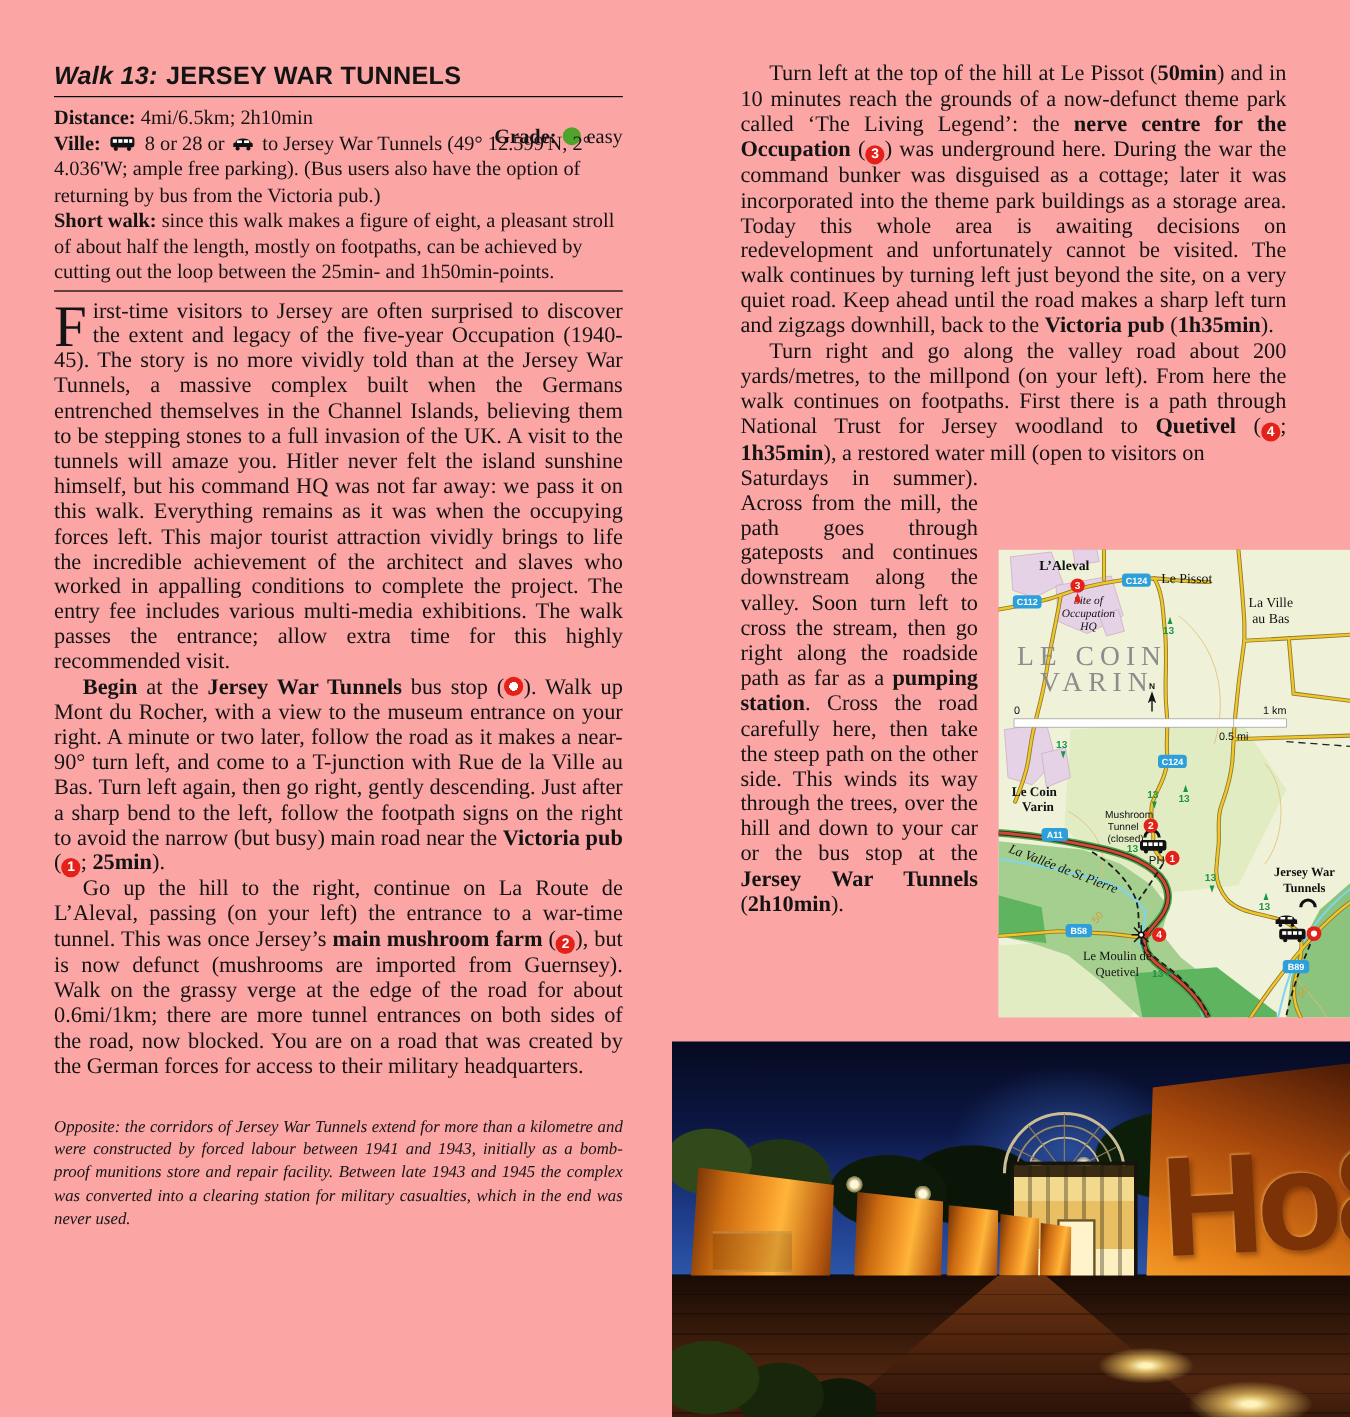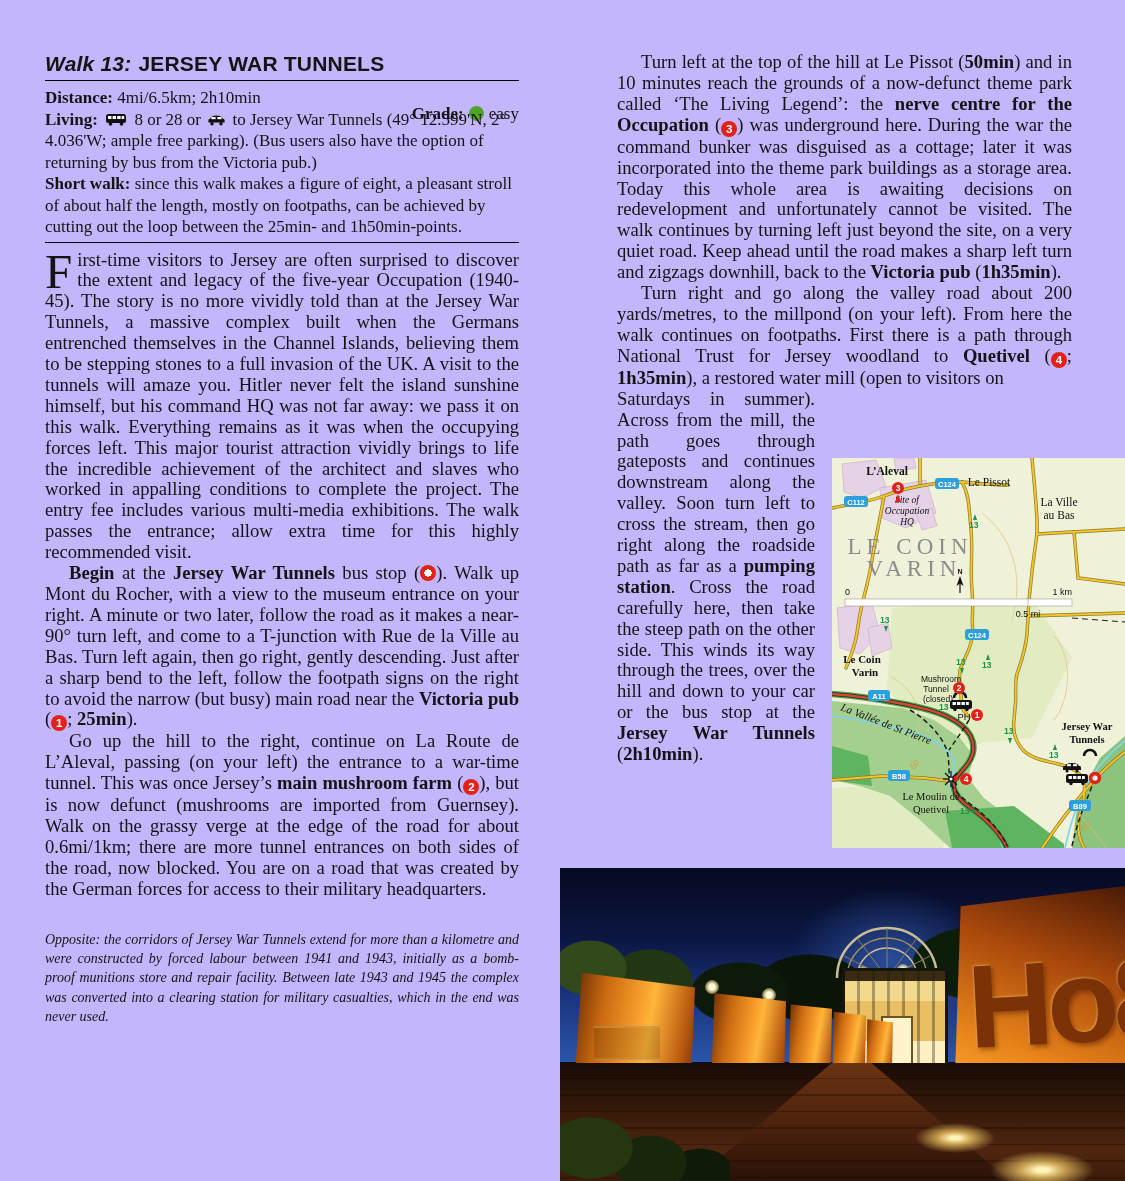--- a/index.html
+++ b/index.html
@@ -1,16 +1,16 @@
 <!DOCTYPE html>
 <html><head>
 <meta charset="utf-8">
 <style>
   html,body{margin:0;padding:0;background:#ffffff;}
-  .page{position:relative;width:1125px;height:1181px;background:#c4b5fd;overflow:hidden;
+  .page{position:relative;width:1125px;height:1181px;background:#fca5a5;overflow:hidden;
         font-family:"Liberation Serif",serif;color:#141414;text-decoration:underline;}
 
   
   .col-left{position:absolute;left:45px;top:52px;width:474px;}
   .col-right{position:absolute;left:617px;top:52px;width:455px;}
 
   
   .walk-title{font-family:"Liberation Sans",sans-serif;font-size:21px;font-weight:bold;
               border-bottom:1.6px solid #000;padding-bottom:4px;letter-spacing:.2px;}
   .walk-title .wt-walk{font-style:italic;margin-right:7px;}
@@ -117,21 +117,21 @@
     <div class="walk-title">
       <span class="wt-walk">Walk 13:</span><span>JERSEY WAR TUNNELS</span>
     </div>
 
     <div class="infobox">
       <div class="info-line">
         <span class="sb">Distance:</span>
         <span>4mi/6.5km; 2h10min</span>
         <span class="grade"><span class="sb">Grade:</span><span class="grade-dot"></span><span>easy</span></span>
       </div>
-      <div class="info-line"><span class="sb">Living:</span>
+      <div class="info-line"><span class="sb">Ville:</span>
   <svg class="veh-icon" width="22" height="13" viewBox="0 0 22 13">
     <rect x="1" y="1" width="20" height="9" rx="2.5" fill="#111"></rect>
     <rect x="3" y="3" width="3.4" height="3" fill="#fff"></rect>
     <rect x="7.6" y="3" width="3.4" height="3" fill="#fff"></rect>
     <rect x="12.2" y="3" width="3.4" height="3" fill="#fff"></rect>
     <rect x="16.6" y="3" width="2.6" height="3" fill="#fff"></rect>
     <circle cx="5.5" cy="11" r="1.8" fill="#111"></circle>
     <circle cx="16.5" cy="11" r="1.8" fill="#111"></circle>
   </svg>
 <span> 8 or 28 or </span>

